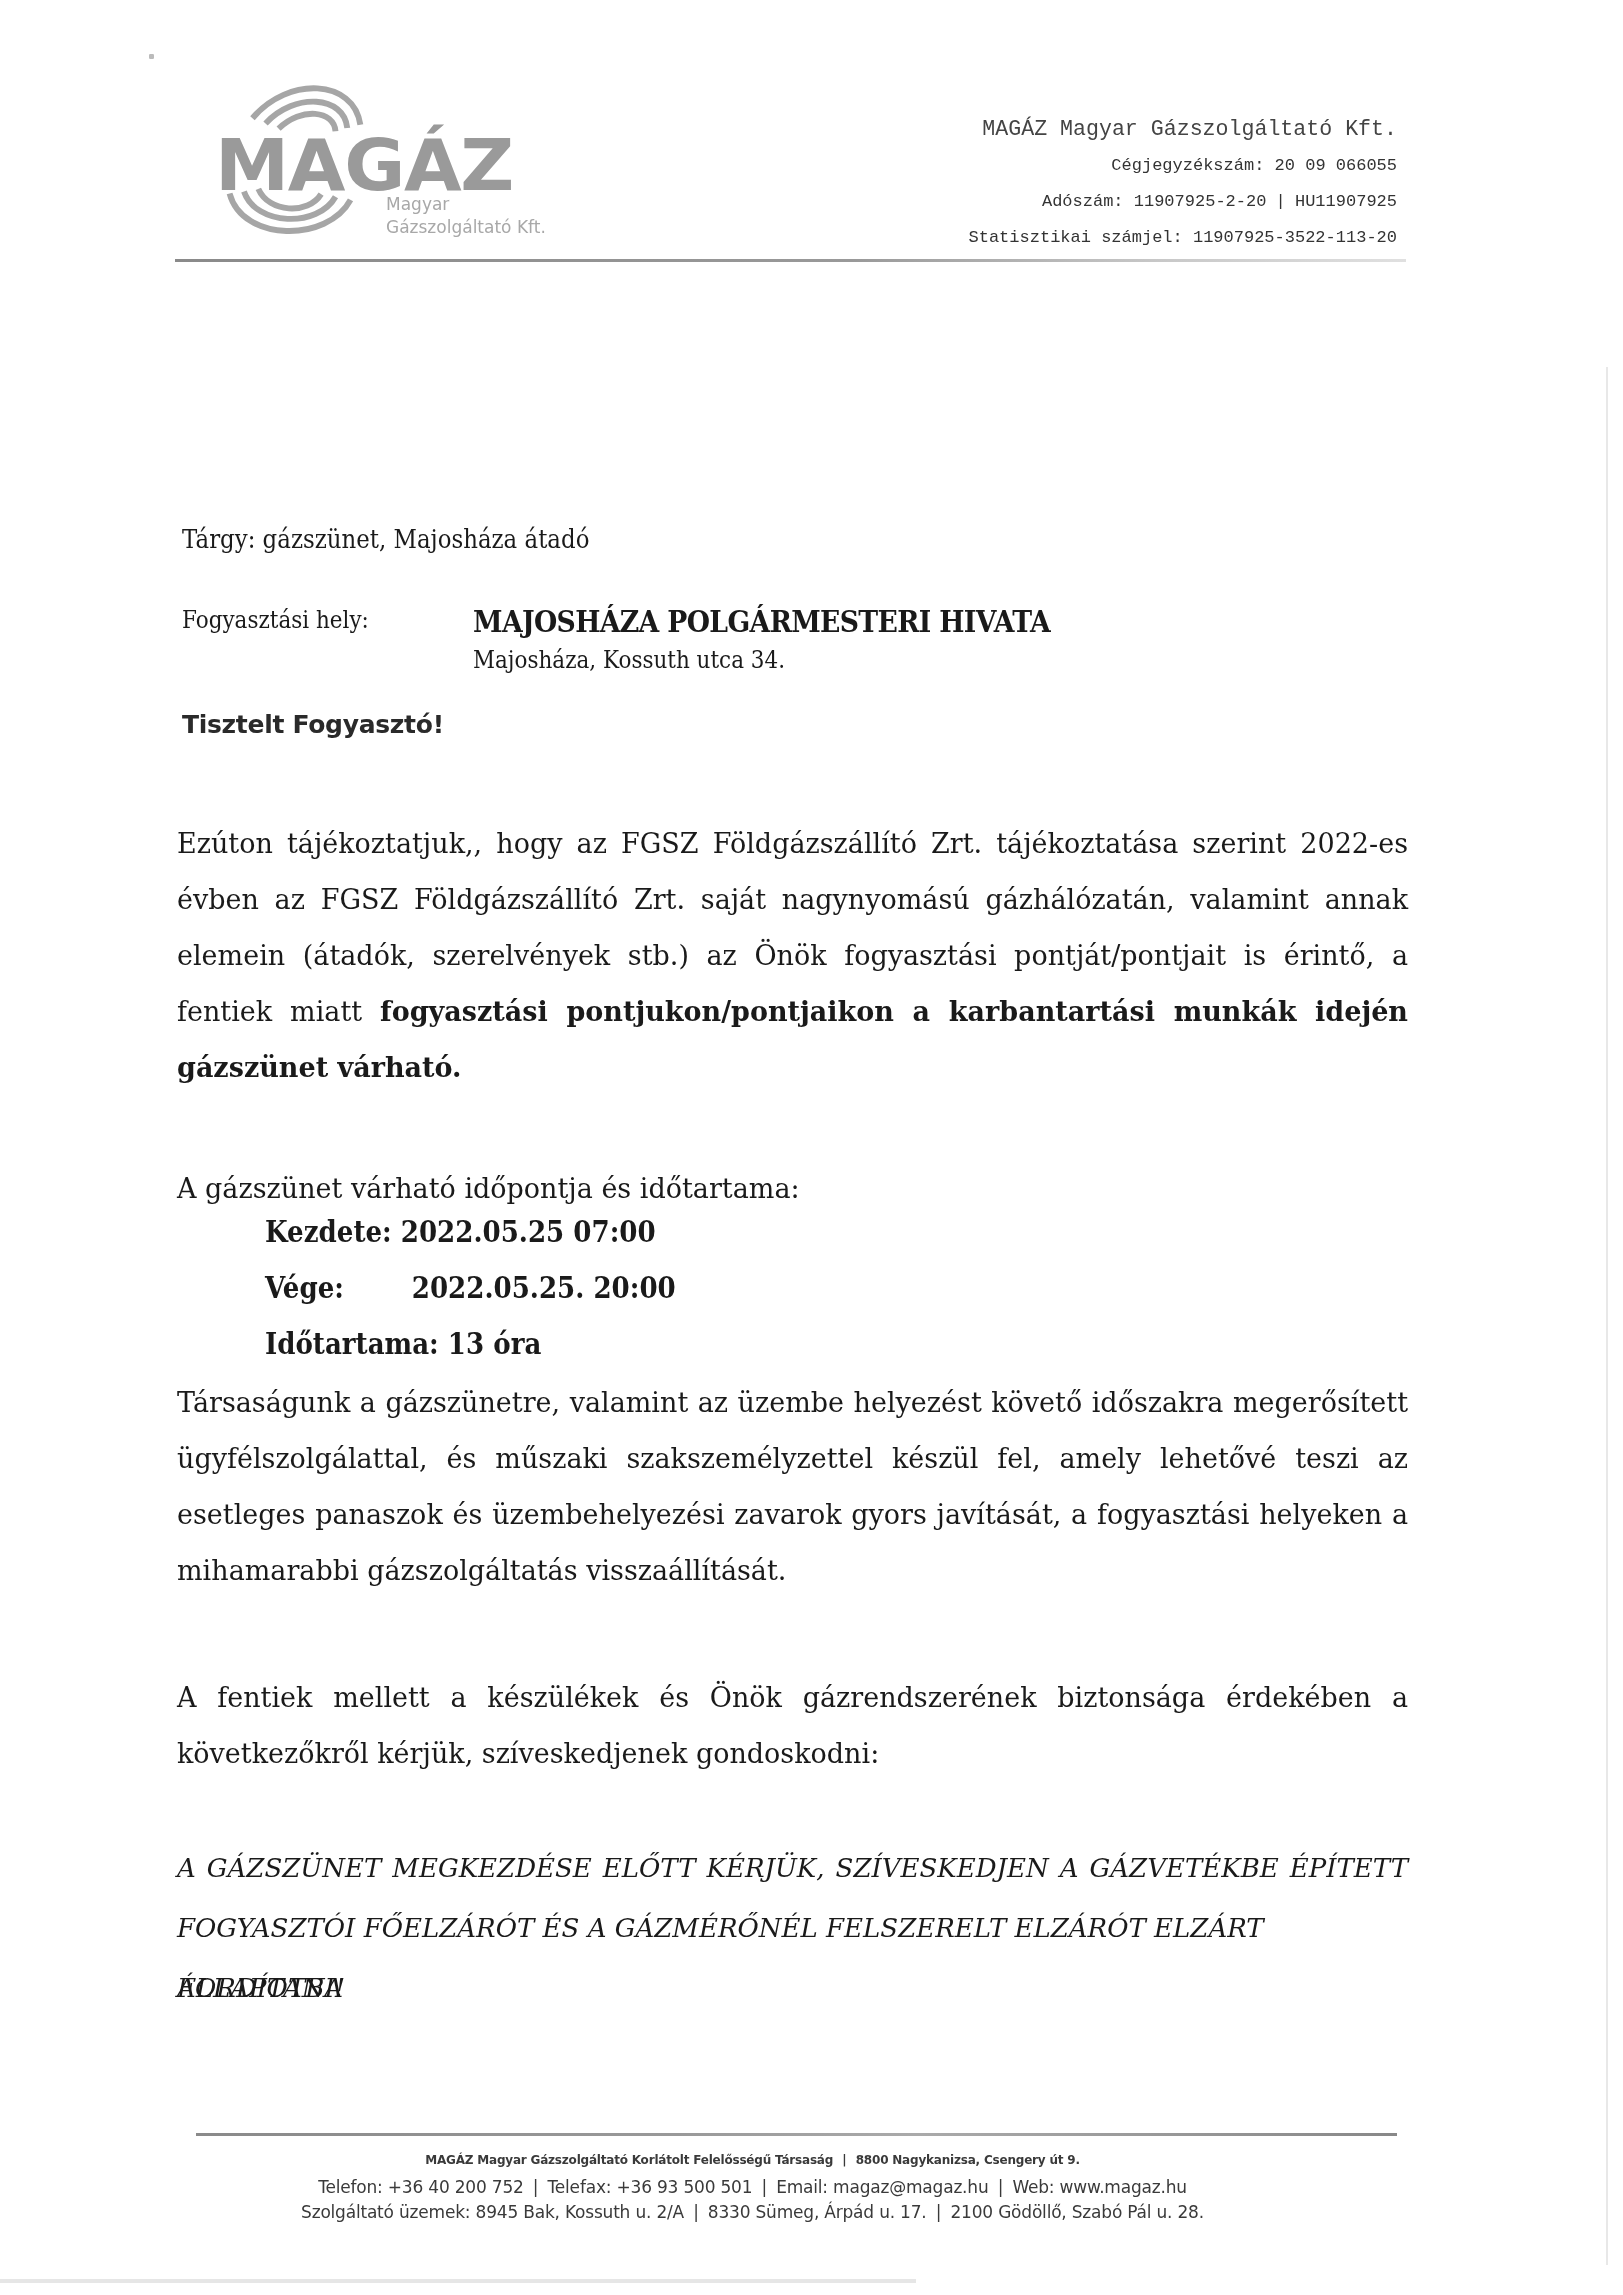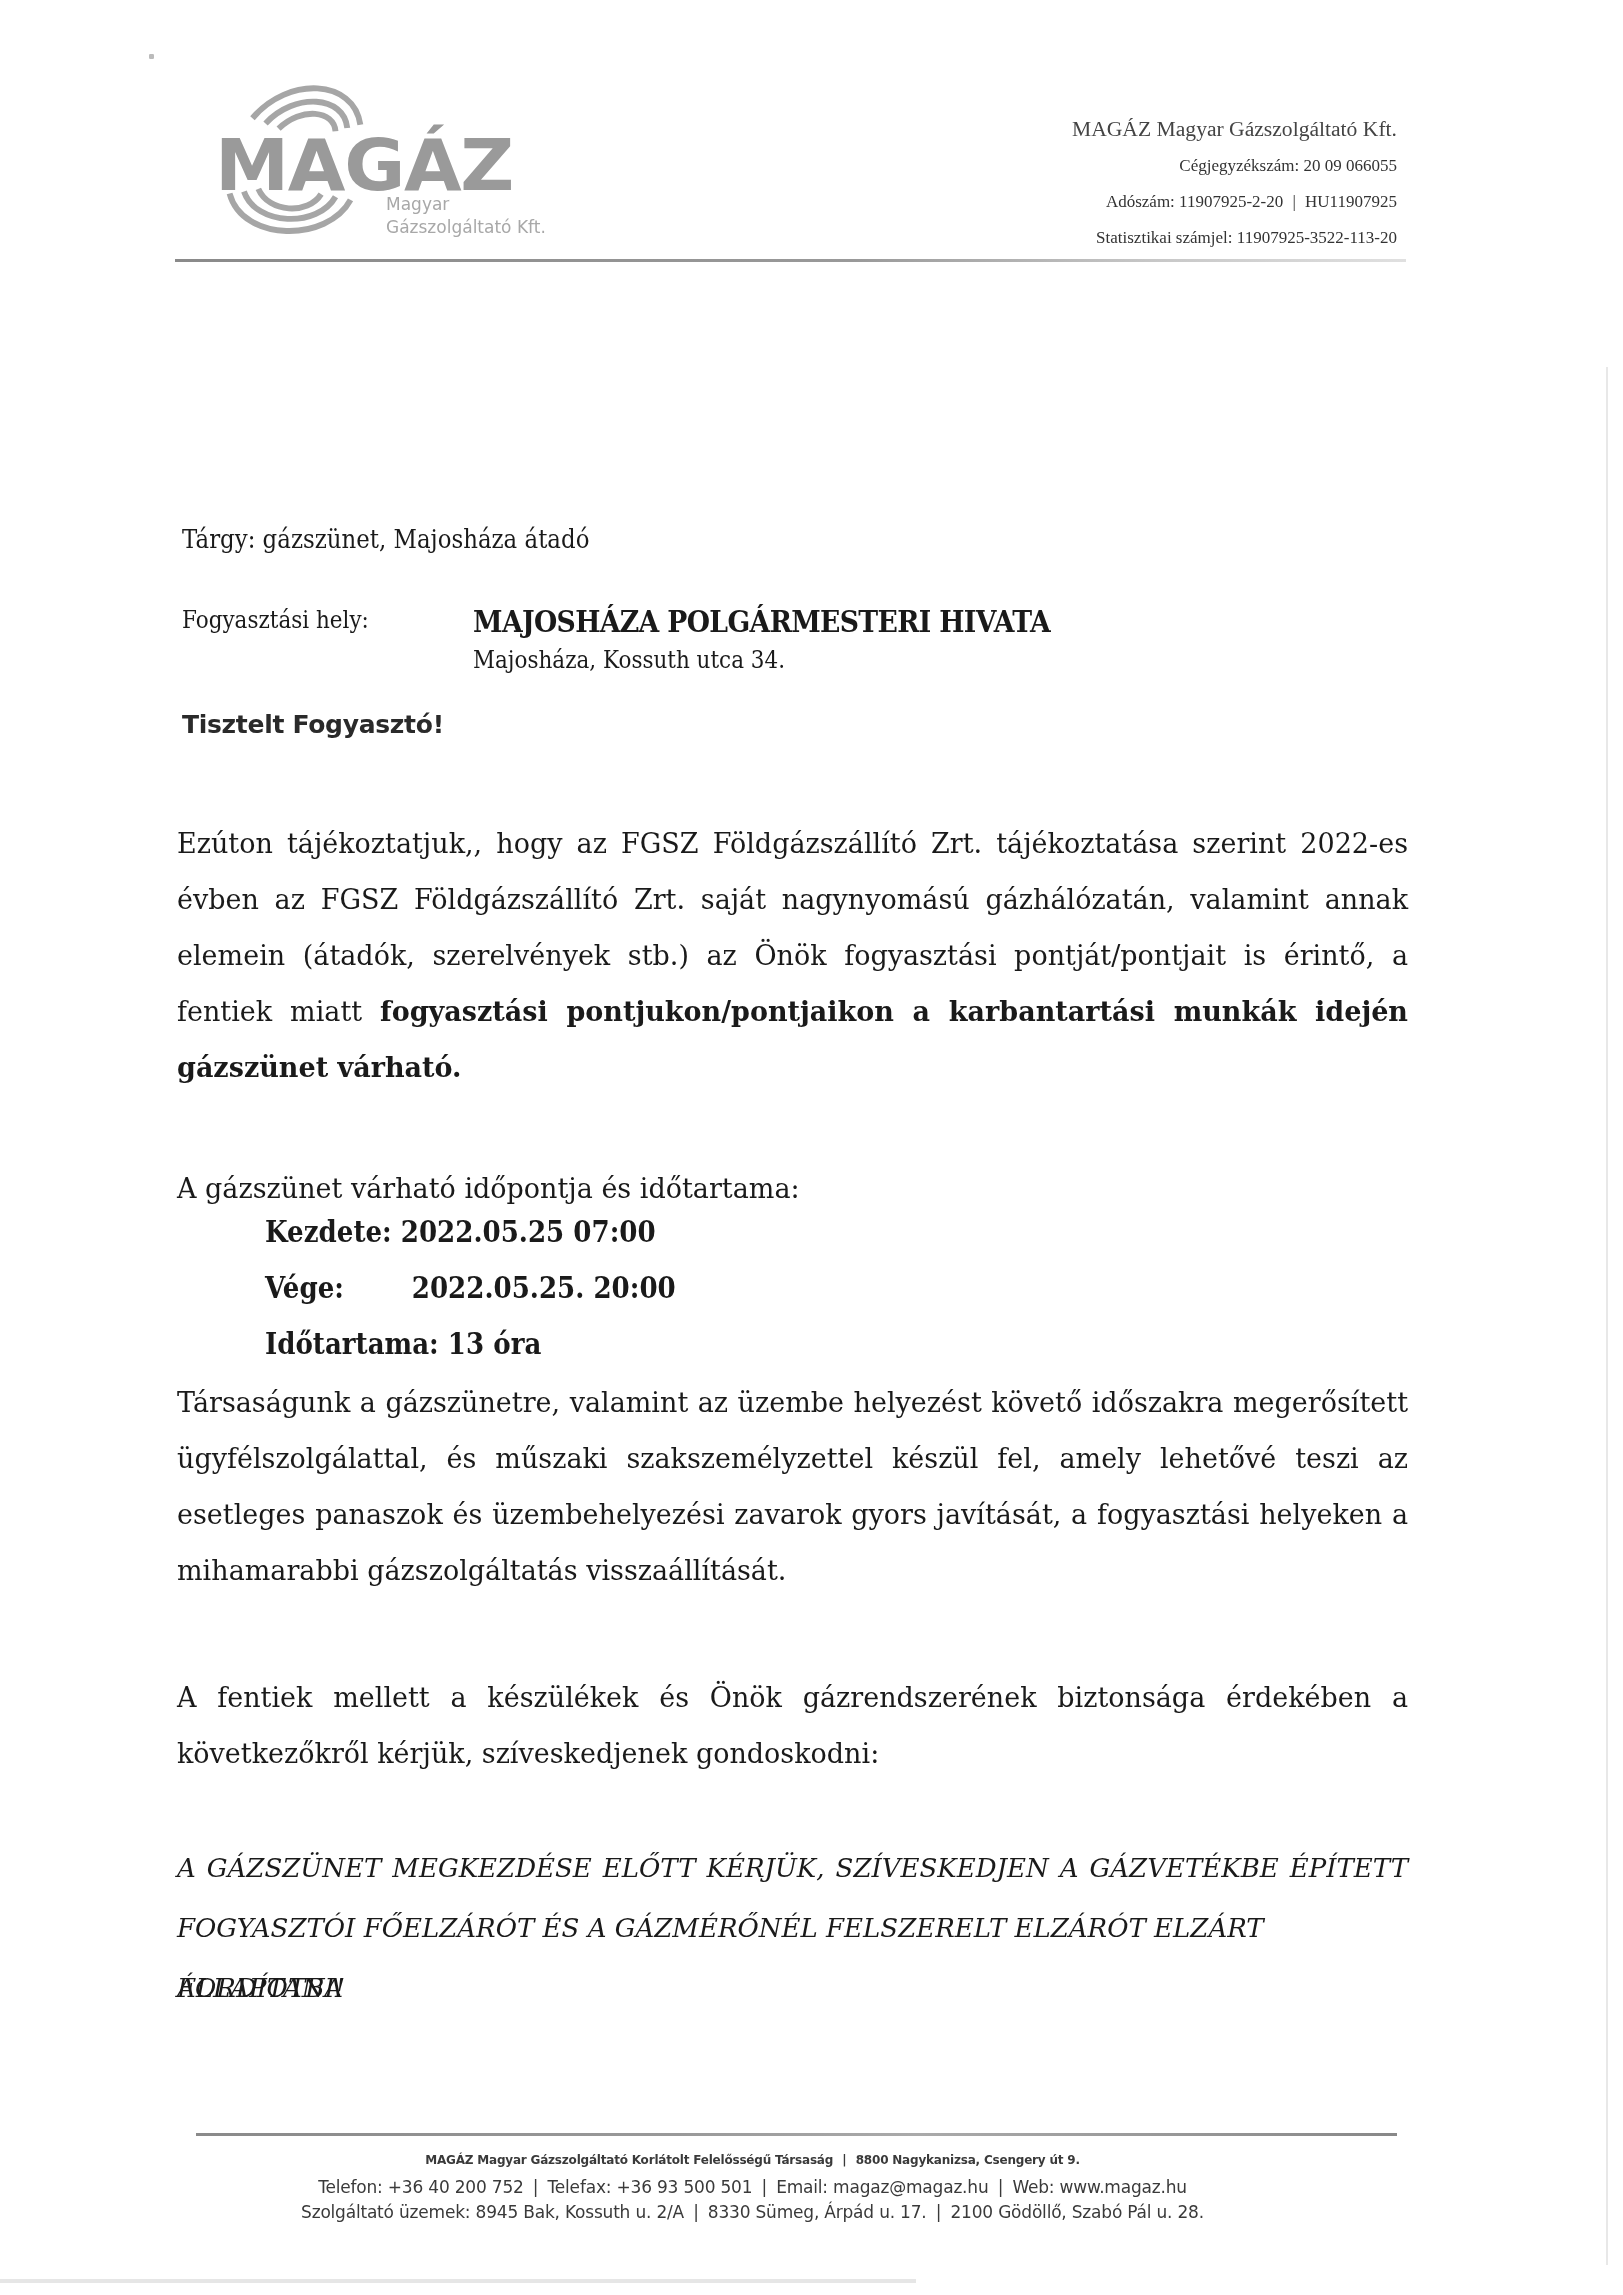--- a/index.html
+++ b/index.html
@@ -11,21 +11,21 @@
   .edge-bottom { position: absolute; left: 0; top: 2279px; width: 916px; height: 3.9px; background: #e6e6e6; }
 
   
   .logo { position: absolute; left: 190px; top: 79px; width: 393px; height: 170px; }
   .logo-word { position: absolute; left: 25px; top: 51px; font-family: "DejaVu Sans", sans-serif; font-weight: bold; font-size: 71px; color: #9a9a9a; letter-spacing: -1.3px; line-height: 1; transform: scaleX(1.05); transform-origin: left; }
   .logo-sub1, .logo-sub2 { position: absolute; left: 196px; font-family: "DejaVu Sans", sans-serif; font-size: 17px; color: #a8a8a8; line-height: 1; }
   .logo-sub1 { top: 117px; }
   .logo-sub2 { top: 140px; }
   .logo svg { position: absolute; left: 0; top: 0; }
 
-  .company-block { position: absolute; right: 226px; top: 110px; text-align: right; font-family: Liberation Serif, serif; color: #333; }
+  .company-block { position: absolute; right: 226px; top: 110px; text-align: right; font-family: Liberation Mono, monospace; color: #333; }
   .company-block .name { font-size: 21.6px; line-height: 38px; color: #444; }
   .company-block .line { font-size: 17px; line-height: 36px; }
 
   .header-rule { position: absolute; left: 175px; top: 259px; width: 1231px; height: 3.3px; background: linear-gradient(90deg, #8a8a8a 0%, #999 55%, #c8c8c8 80%, #e0e0e0 100%); }
 
   
   .serif { font-family: "DejaVu Serif", serif; }
   .recipient { position: absolute; left: 182px; top: 340px; }
   .recipient .org { font-size: 29.5px; font-weight: bold; line-height: 39px; letter-spacing: -0.7px; transform: scaleX(0.92); transform-origin: left; white-space: nowrap; }
   .recipient .addr { font-size: 29px; line-height: 41px; transform: scaleX(0.88); transform-origin: left; white-space: nowrap; }

